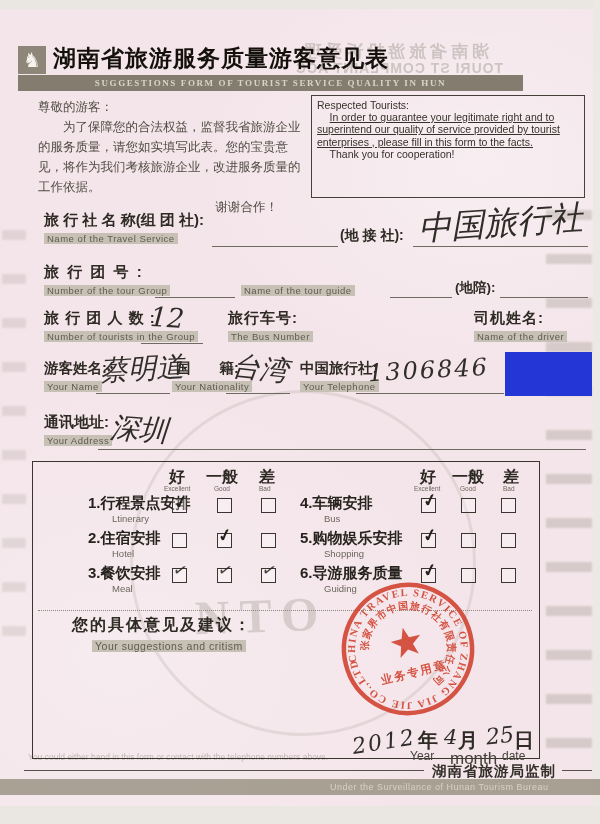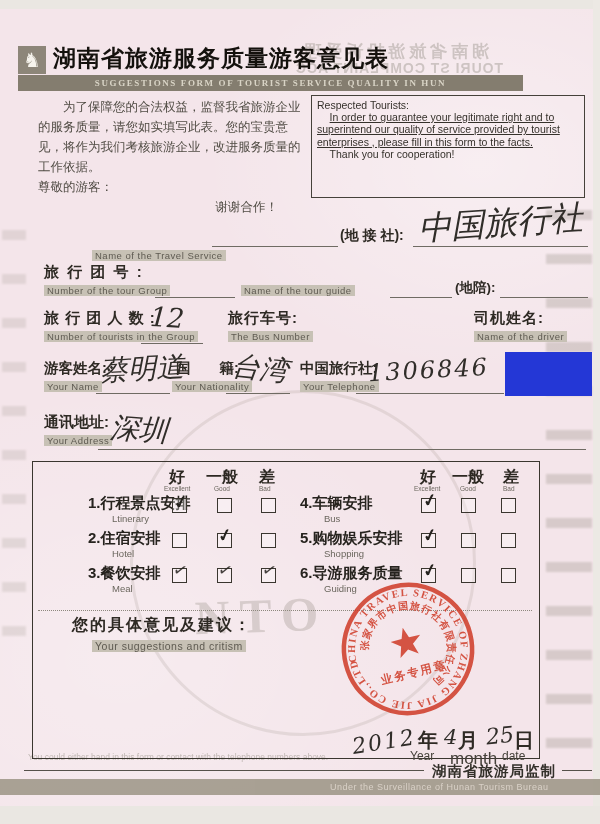--- a/index.html
+++ b/index.html
@@ -45,31 +45,32 @@
 
   <div class="abs" style="left:18px;top:46px;width:28px;height:28px;background:#8d8679;text-align:center;">
     <span style="color:#f6f3ec;font-size:20px;line-height:28px;">♞</span>
   </div>
   <div class="abs cn" style="left:53px;top:43px;font-size:23px;letter-spacing:1px;color:#14110d;white-space:nowrap;">湖南省旅游服务质量游客意见表</div>
   <div class="abs" style="left:18px;top:75px;width:505px;height:16px;background:#847d6f;">
     <span style="display:block;text-align:center;font-family:'Liberation Serif',serif;font-size:9px;font-weight:bold;letter-spacing:1.6px;color:#d9d4c6;line-height:16px;white-space:nowrap;">SUGGESTIONS FORM OF TOURIST SERVICE QUALITY IN HUN</span>
   </div>
 
   <div class="abs" style="left:38px;top:97px;width:268px;height:102px;font-family:'DejaVu Serif',serif;font-size:12.5px;color:#504c44;line-height:20px;">
+    <div>尊敬的游客：</div>
     <div style="text-indent:2em;">为了保障您的合法权益，监督我省旅游企业的服务质量，请您如实填写此表。您的宝贵意见，将作为我们考核旅游企业，改进服务质量的工作依据。</div>
-    <div>尊敬的游客：</div>
     <div style="text-align:right;padding-right:28px;">谢谢合作！</div>
   </div>
   <div class="abs" style="left:311px;top:95px;width:262px;height:95px;border:1.5px solid #45413a;padding:3px 5px;font-size:10.5px;line-height:12.2px;color:#35312b;">
     <div>Respected Tourists:</div>
     <div style="text-indent:1.2em;text-decoration:underline;">In order to guarantee your legitimate right and to superintend our quality of service provided by tourist enterprises , please  fill  in this form to the facts.</div>
     <div style="text-indent:1.2em;">Thank you for cooperation!</div>
   </div>
 
-  <div class="abs sub" style="left:44px;top:250px;margin-left:48px;">Name    of    the   Travel    Service</div>
+  <div class="abs cn" style="left:44px;top:211px;font-size:15px;white-space:nowrap;">旅 行 社 名 称(组 团 社):</div>
+  <div class="abs sub" style="left:44px;top:233px;">Name    of    the   Travel    Service</div>
   <div class="abs uline" style="left:212px;top:246px;width:126px;"></div>
   <div class="abs cn" style="left:340px;top:227px;font-size:14px;">(地 接 社):</div>
   <div class="abs hw" style="left:418px;top:201px;font-size:33px;transform:rotate(-4deg);">中国旅行社</div>
   <div class="abs uline" style="left:413px;top:246px;width:175px;"></div>
 
   <div class="abs cn" style="left:44px;top:263px;font-size:15px;letter-spacing:2px;">旅 行 团 号 :</div>
   <div class="abs sub" style="left:44px;top:285px;">Number of the tour Group</div>
   <div class="abs uline" style="left:155px;top:297px;width:80px;"></div>
   <div class="abs sub" style="left:241px;top:285px;">Name   of    the    tour   guide</div>
   <div class="abs uline" style="left:390px;top:297px;width:62px;"></div>

